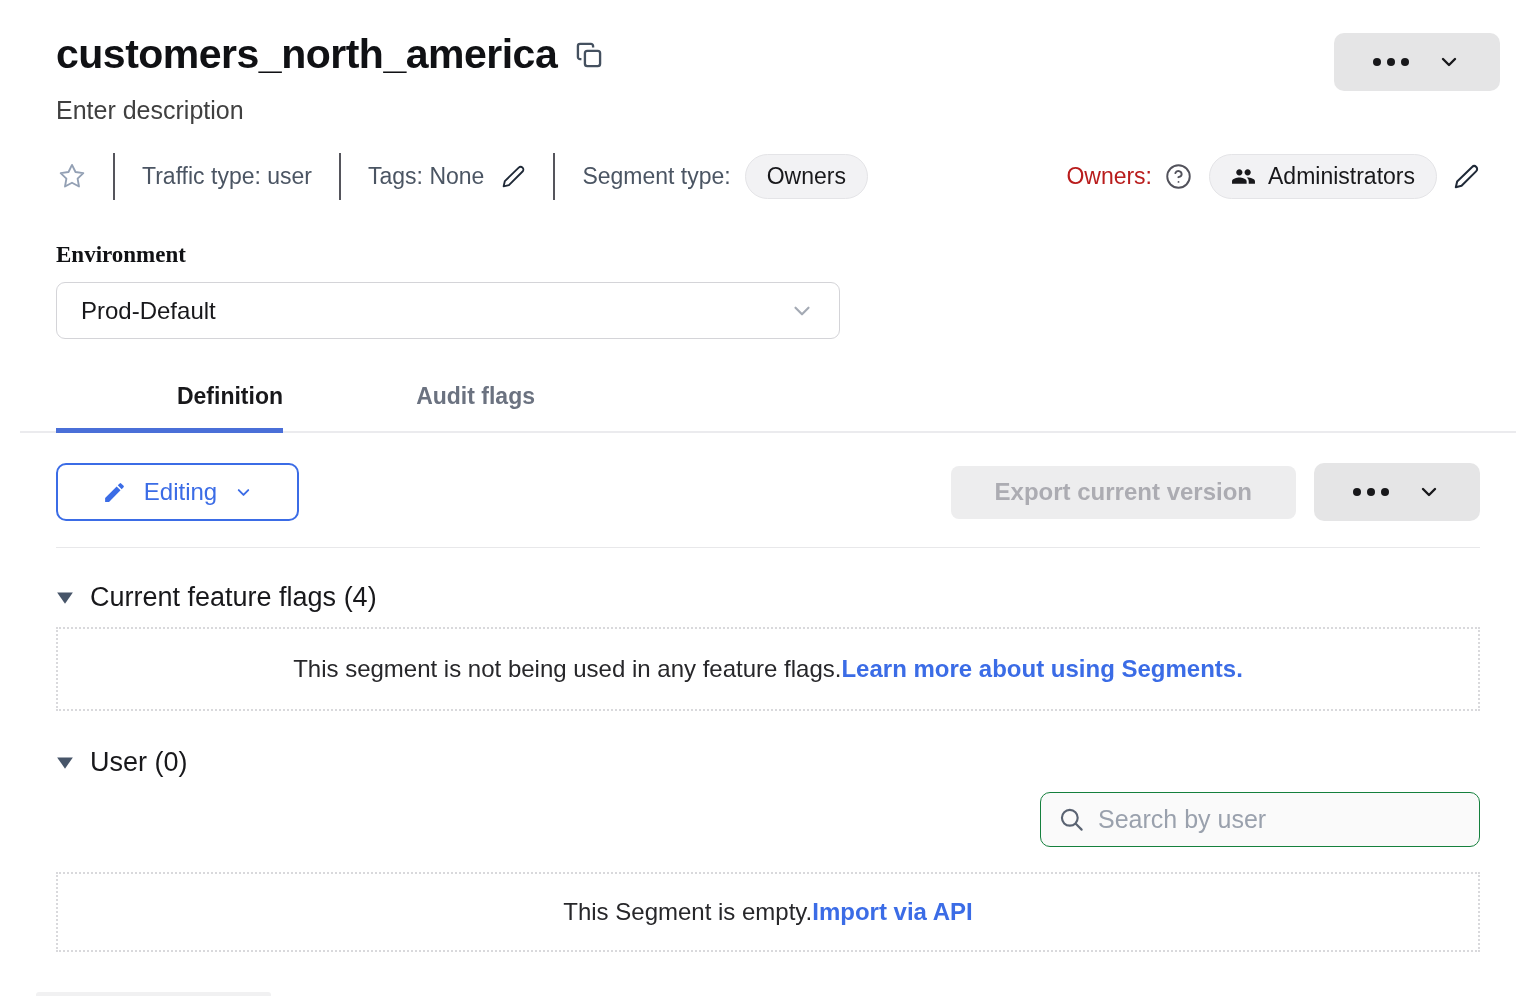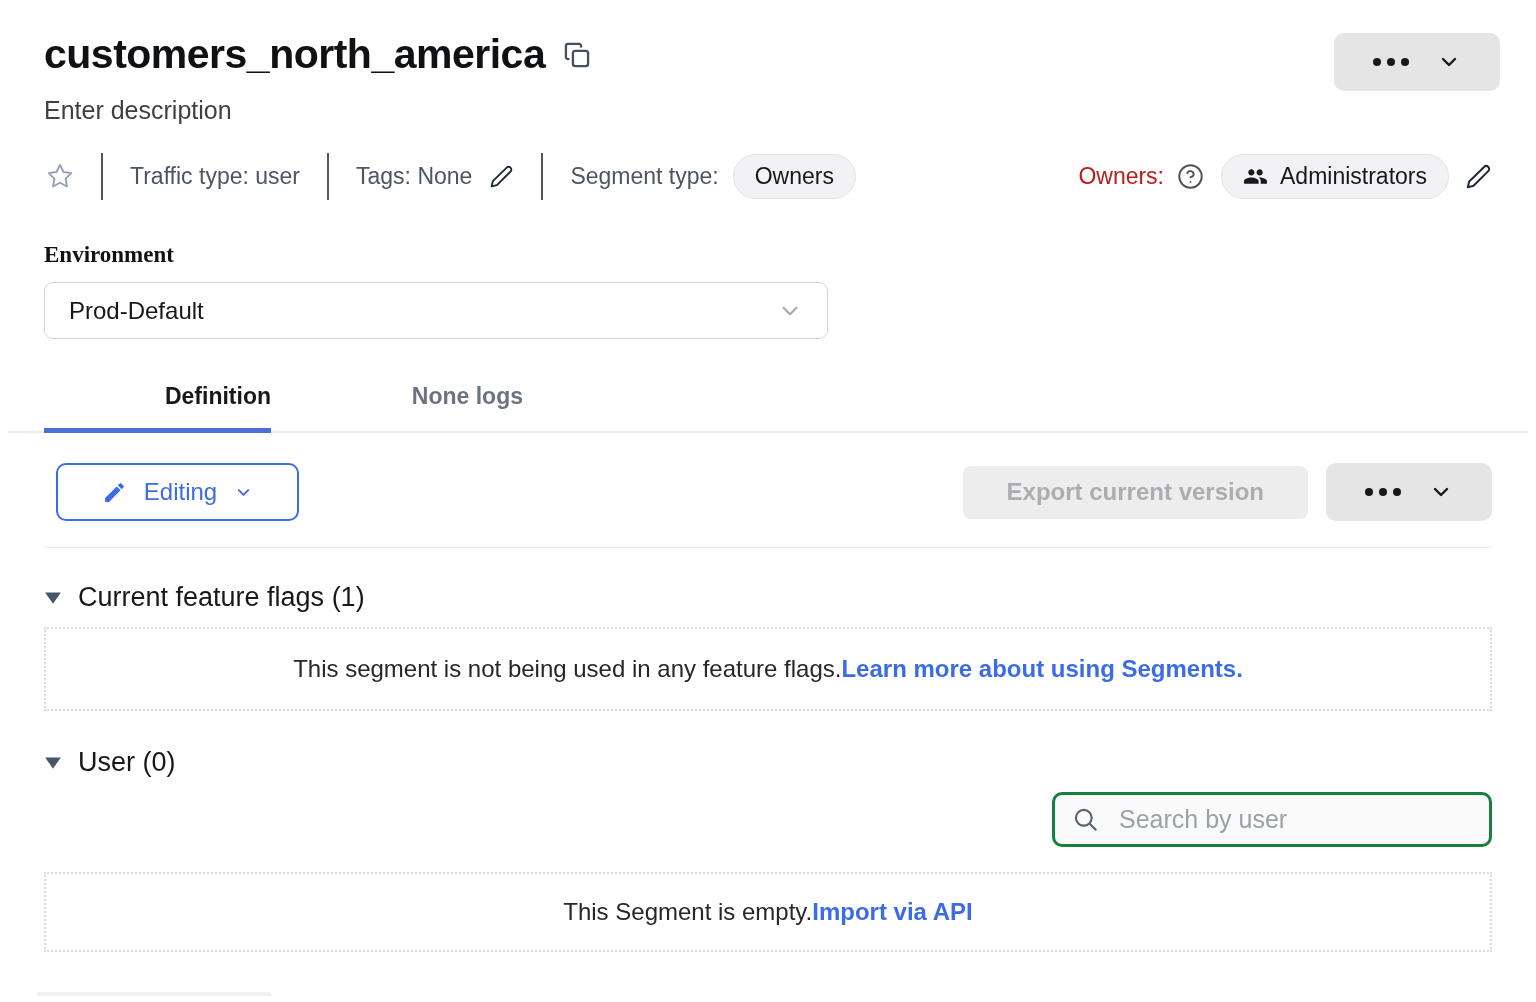--- a/index.html
+++ b/index.html
@@ -3,21 +3,21 @@
 <meta charset="utf-8">
 <style>
   * { box-sizing: border-box; margin: 0; padding: 0; }
   html, body { width: 1536px; height: 1002px; }
   body {
     font-family: "Liberation Sans", sans-serif;
     background: #ffffff;
     color: #18181b;
     overflow: hidden;
   }
-  .page { position: relative; width: 1536px; height: 996px; padding: 0 44px; }
+  .page { position: relative; width: 1536px; height: 996px; padding: 0 56px; }
 
   
   .title-row { display: flex; align-items: flex-start; padding-top: 28px; }
   .page-title {
     font-size: 41px; font-weight: 700; color: #101114; letter-spacing: -0.5px;
     line-height: 52px;
   }
   .copy-icon { width: 28px; height: 28px; color: #44505f; margin-left: 18px; margin-top: 13px; cursor: pointer; }
 
   .more-btn {
@@ -62,21 +62,21 @@
   
   .tabs { margin: 44px -36px 0; padding: 0 36px; border-bottom: 2px solid #ebebee; display: flex; }
   .tab { text-align: right; padding-bottom: 21px; font-size: 23px; cursor: pointer; position: relative; }
   .tab-active { width: 227px; font-weight: 700; color: #18181b; }
   .tab-active::after {
     content: ""; position: absolute; left: 0; right: 0; bottom: -2px; height: 5px; background: #4a6fd8;
   }
   .tab-inactive { width: 252px; font-weight: 600; color: #6b7280; }
 
   
-  .toolbar { margin-top: 30px; display: flex; align-items: center; margin-left: 12px; }
+  .toolbar { margin-top: 30px; display: flex; align-items: center; }
   .editing-btn {
     width: 243px; height: 58px; border: 2px solid #3b6ce6; border-radius: 10px;
     display: flex; align-items: center; justify-content: center; gap: 17px;
     color: #3b6ce6; font-size: 24px; font-weight: 500; cursor: pointer; background: #fff;
   }
   .editing-pencil { width: 25px; height: 25px; }
   .toolbar-spacer { flex: 1; }
   .export-btn {
     height: 53px; padding: 0 44px; background: #ededee; border: none; border-radius: 8px;
     color: #acacb2; font-size: 24px; font-weight: 700; display: flex; align-items: center;
@@ -105,22 +105,22 @@
   .blue-link { color: #3b6ce6; font-weight: 700; cursor: pointer; text-decoration: none; }
 
   
   .user-toolbar { margin-top: 14px; display: flex; align-items: center; }
   .adduser-btn {
     width: 223px; height: 58px; background: #e3e3e5; border-radius: 10px; border: none;
     display: flex; align-items: center; justify-content: center; gap: 20px;
     font-size: 23px; color: #18181b; cursor: pointer; font-family: "Liberation Sans", sans-serif;
   }
   .search-box {
-    width: 440px; height: 55px; background: #fafafa; border: 3px solid #15803d; border-radius: 10px;
-    display: flex; align-items: center; padding: 0 17px; gap: 20px;
+    width: 440px; height: 55px; background: #fafafa; border: 1px solid #15803d; border-radius: 10px;
+    display: flex; align-items: center; padding: 0 17px; gap: 13px;
   }
   .search-icon { width: 27px; height: 27px; color: #5a6372; flex: none; }
   .search-box input {
     border: none; background: transparent; outline: none; width: 100%;
     font-size: 25px; color: #18181b; font-family: "Liberation Sans", sans-serif;
   }
   .search-box input::placeholder { color: #9aa1ad; }
 
   .bottom-cutoff {
     position: absolute; left: 36px; bottom: 0; width: 235px; height: 4px;
@@ -208,21 +208,21 @@
     <span>Prod-Default</span>
     <span class="select-chev">
       <svg viewBox="0 0 24 24" fill="none" stroke="currentColor" stroke-width="2" stroke-linecap="round" stroke-linejoin="round" width="26" height="26">
           <polyline points="6 9 12 15 18 9"></polyline>
         </svg>
     </span>
   </div>
 
   <div class="tabs">
     <div class="tab tab-active">Definition</div>
-    <div class="tab tab-inactive">None logs</div>
+    <div class="tab tab-inactive">Audit flags</div>
   </div>
 
   <div class="toolbar">
     <div class="editing-btn">
       <span class="editing-pencil">
         <svg viewBox="0 0 24 24" fill="currentColor" width="25" height="25">
           <path d="M3 17.25V21h3.75L17.81 9.94l-3.75-3.75L3 17.25zM20.71 7.04a1 1 0 0 0 0-1.41l-2.34-2.34a1 1 0 0 0-1.41 0l-1.83 1.83 3.75 3.75 1.83-1.83z"></path>
         </svg>
       </span>
       <span>Editing</span>
@@ -249,21 +249,21 @@
   </div>
 
   <div class="hr"></div>
 
   <div class="section-heading heading-flags">
     <span class="tri-icon">
       <svg viewBox="0 0 16 12" fill="currentColor" width="18" height="14">
           <path d="M1 1h14L8 11z"></path>
         </svg>
     </span>
-    <span>Current feature flags (1)</span>
+    <span>Current feature flags (4)</span>
   </div>
   <div class="dotted-box box-flags">
     <span>This segment is not being used in any feature flags. </span>
     <a class="blue-link">Learn more about using Segments.</a>
   </div>
 
   <div class="section-heading heading-user">
     <span class="tri-icon">
       <svg viewBox="0 0 16 12" fill="currentColor" width="18" height="14">
           <path d="M1 1h14L8 11z"></path>

